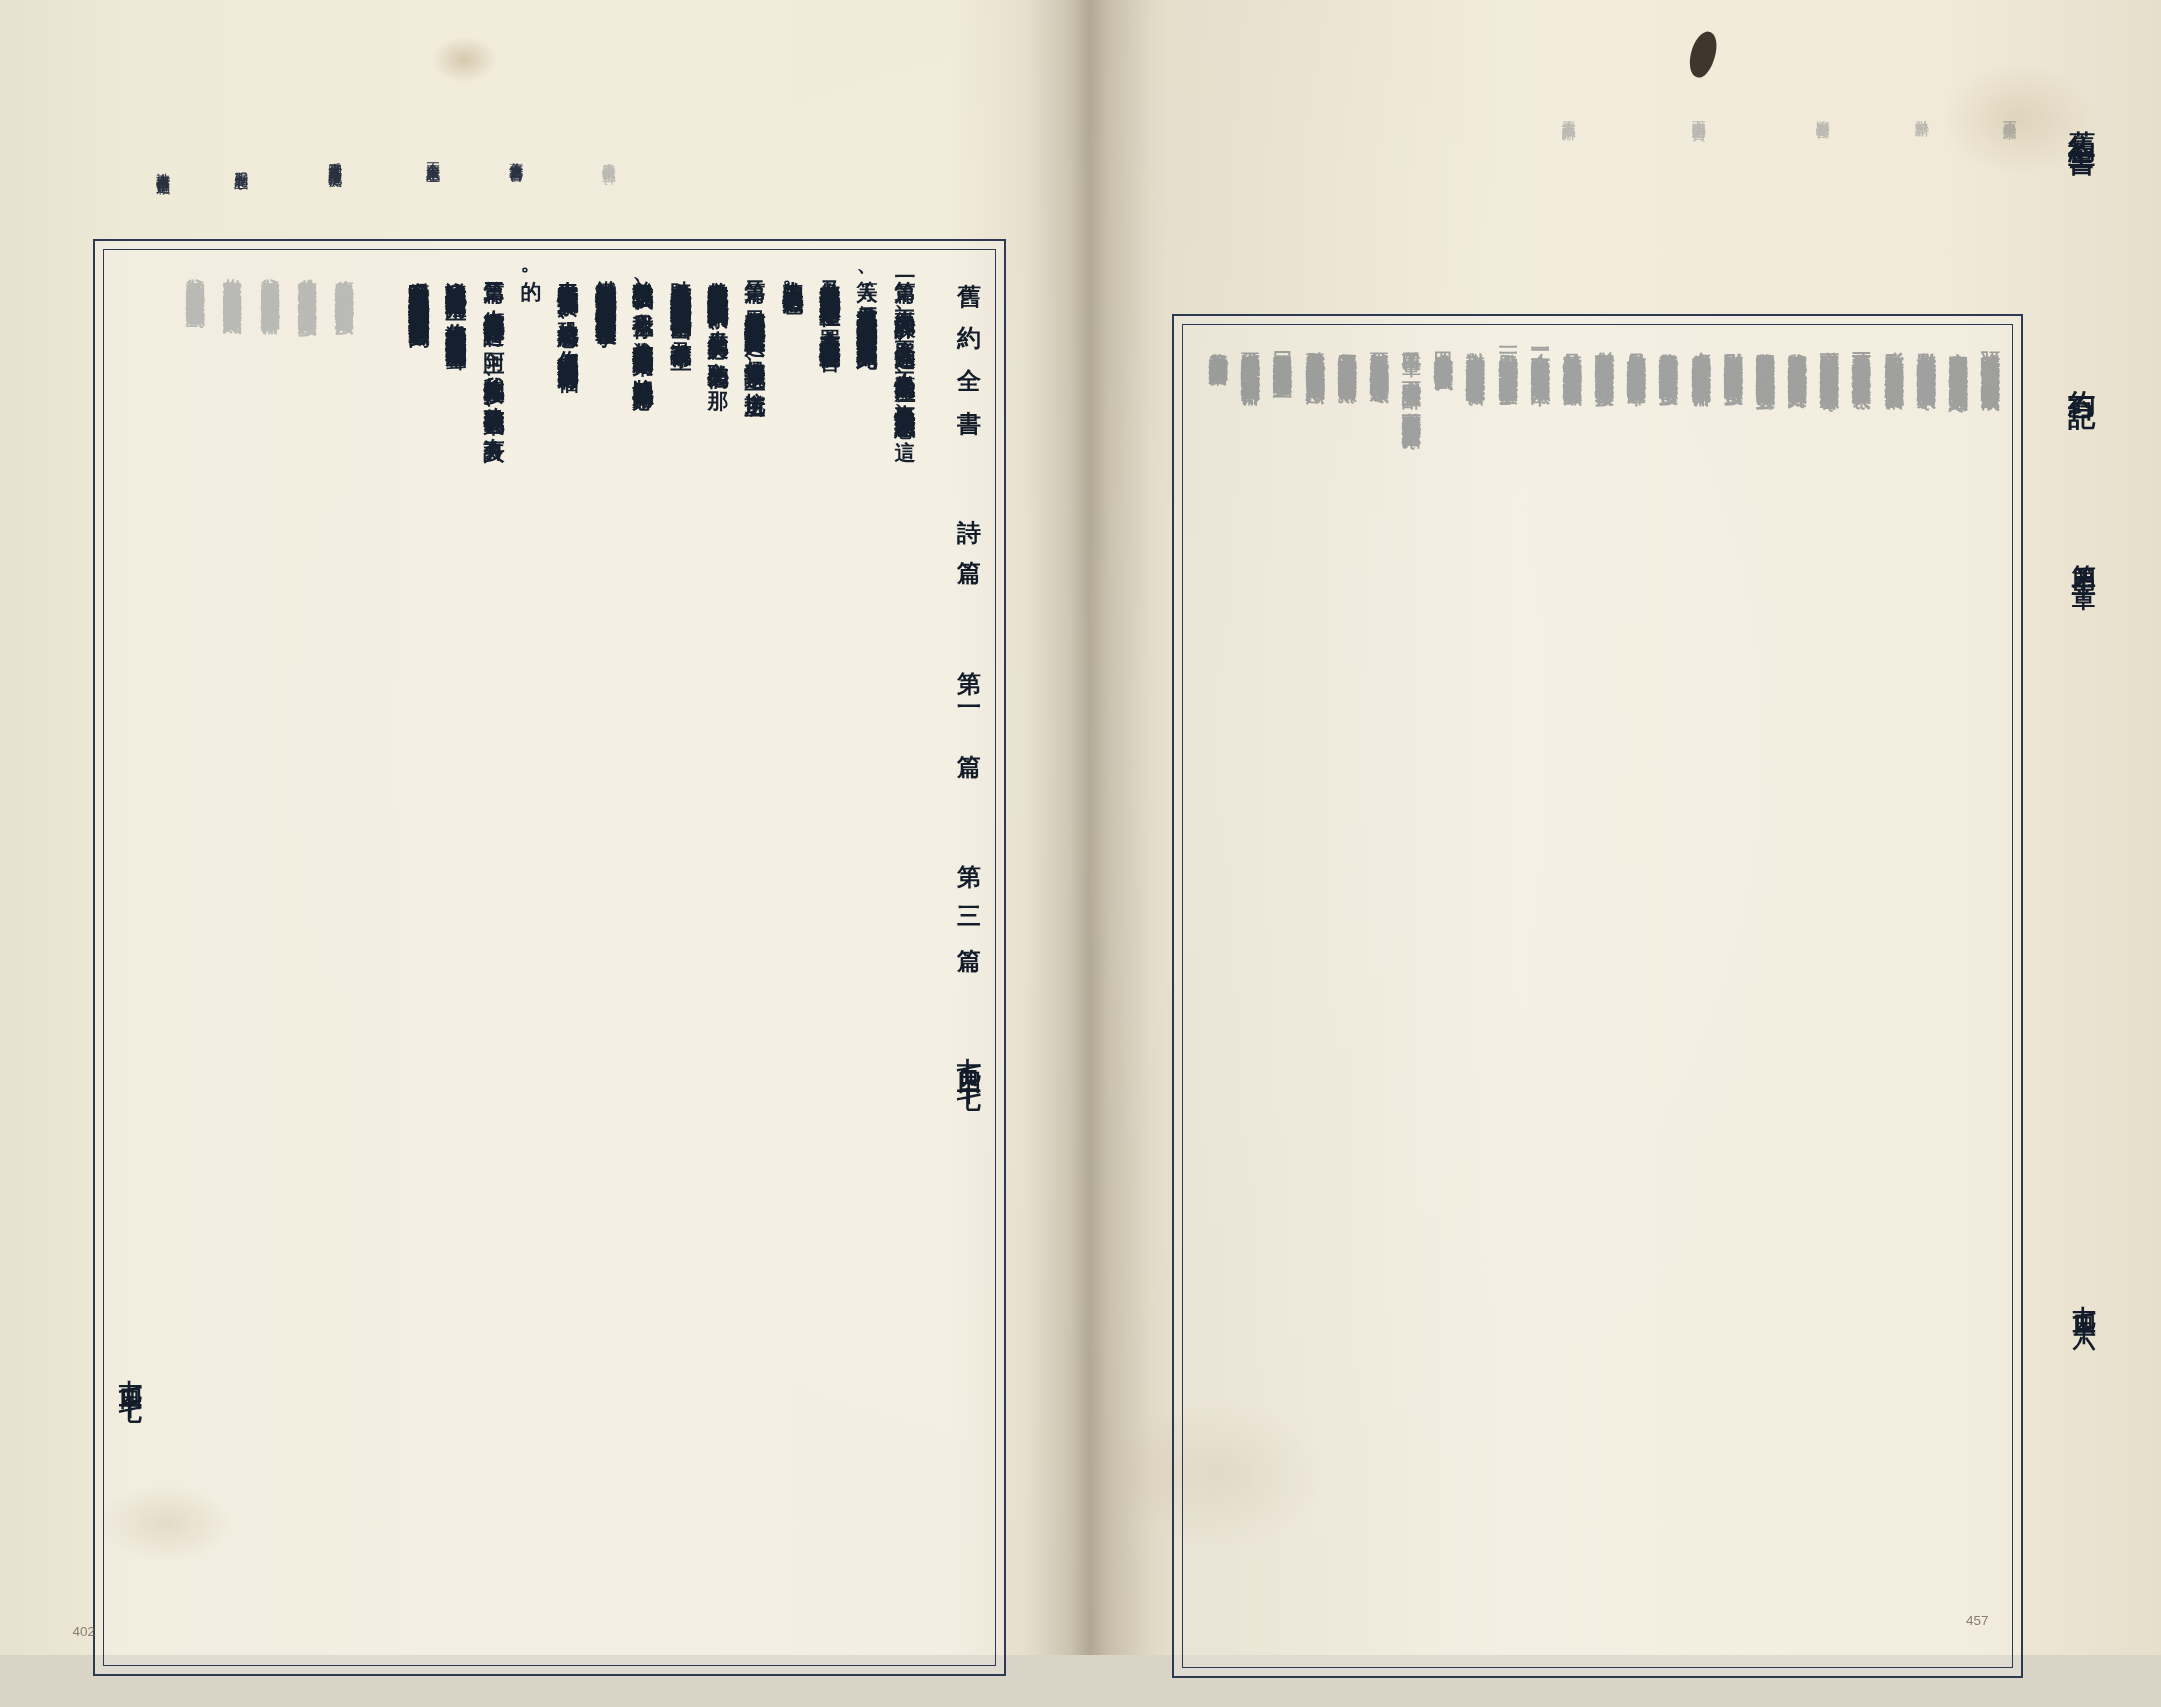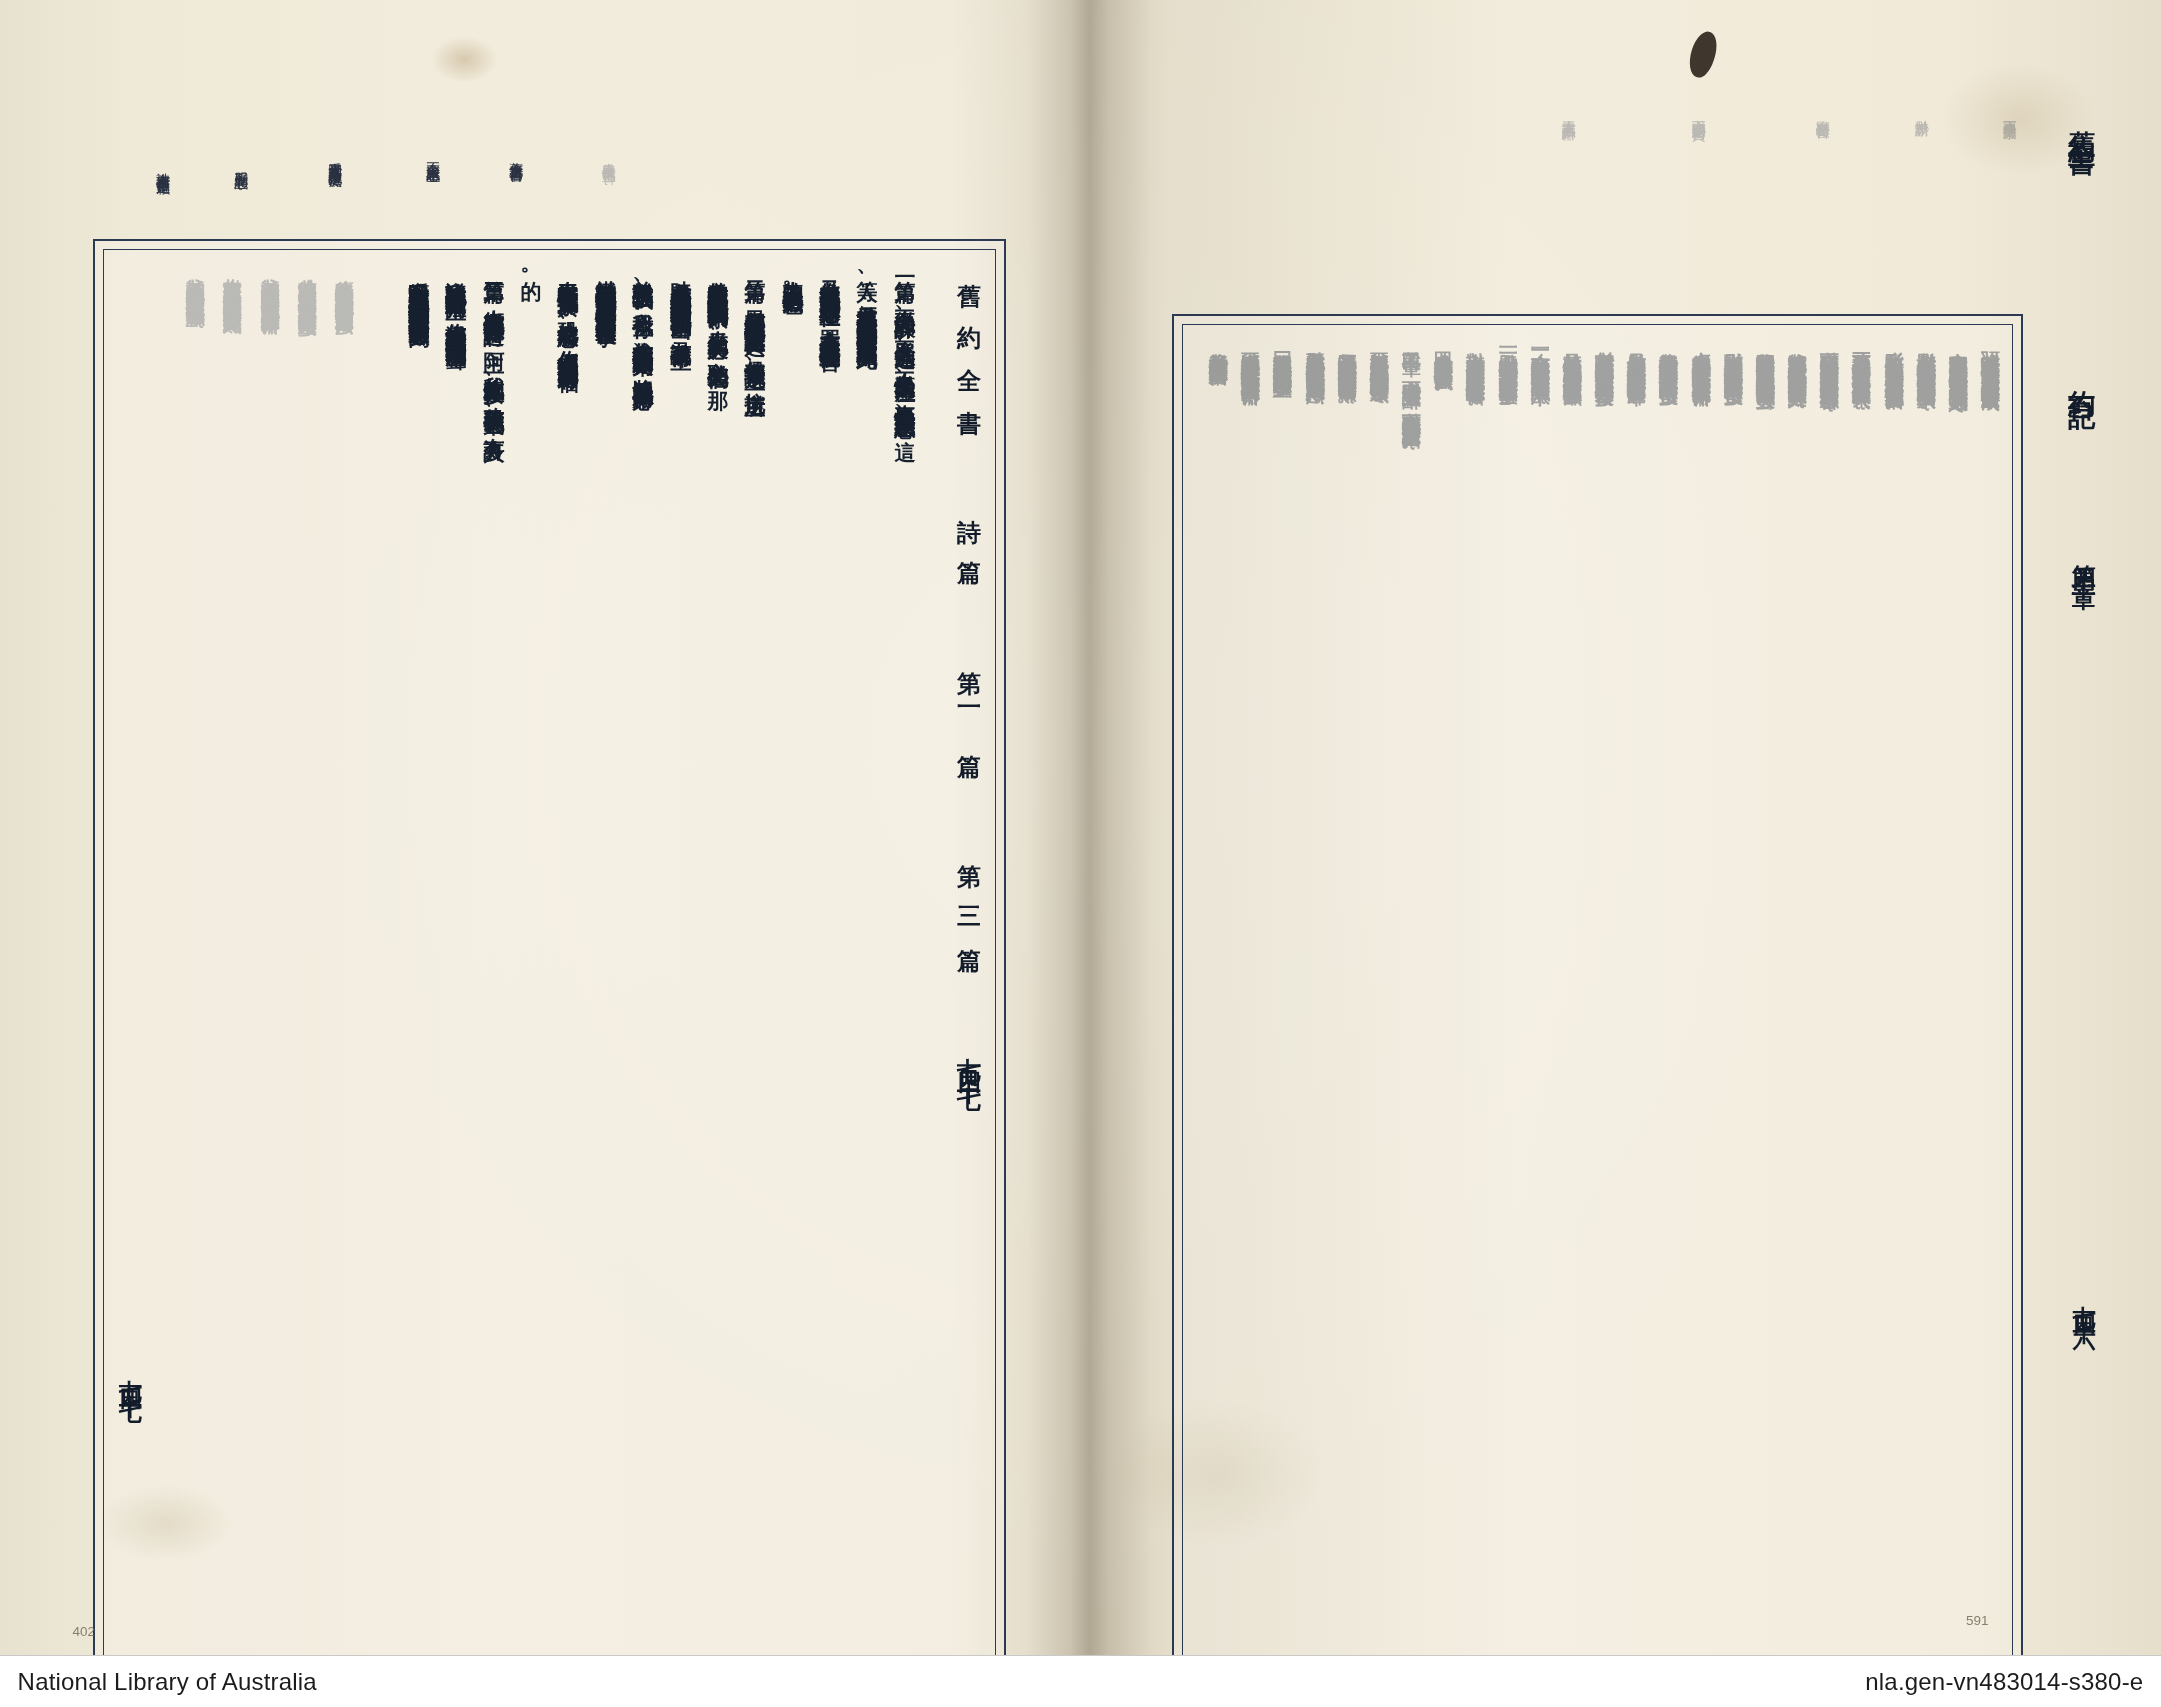--- a/index.html
+++ b/index.html
@@ -204,21 +204,21 @@
           <div class="vtext col-main ghost-strong" style="position:absolute;right:579px;top:0;height:1286px;font-size:19px;">第四十二章 約百悔罪主復賜福 約百對耶和華言曰我知爾能爲萬事</div>
           <div class="vtext col-main ghost-strong" style="position:absolute;right:611px;top:0;height:1286px;font-size:19px;">爾旨無有不成者誰隱藏謀畧而無知識乎我誠言我所不明之事太奇妙</div>
           <div class="vtext col-main ghost-strong" style="position:absolute;right:643px;top:0;height:1286px;font-size:19px;">爲我所不能測者我求爾聽我將言我問爾爾示我我昔風聞有爾今親目</div>
           <div class="vtext col-main ghost-strong" style="position:absolute;right:675px;top:0;height:1286px;font-size:19px;">覩爾故我自怨自恨於塵埃中自責耶和華諭約百之後謂提幔人以利法</div>
           <div class="vtext col-main ghost-strong" style="position:absolute;right:708px;top:0;height:1286px;font-size:19px;">曰我怒及爾與爾二友因爾曹議論我不如我僕約百之正直</div>
           <div class="vtext col-main ghost-strong" style="position:absolute;right:740px;top:0;height:1286px;font-size:19px;">爾今當取牡牛七牡羊七至我僕約百所爲己獻燔祭我僕約百將爲爾祈禱</div>
           <div class="vtext col-main ghost-strong" style="position:absolute;right:772px;top:0;height:1286px;font-size:19px;">我必悅納之免循爾之愚昧以待爾</div>
         </div>
       </div>
 
-      <div class="edge-note" style="left:799px;top:1535px;">591</div>
+      <div class="edge-note" style="left:799px;top:1535px;">457</div>
     </div>
 
     <div class="leaf" style="left:62px;top:78px;width:954px;height:1520px;">
 
       <div class="vtext col-margin" style="position:absolute;left:93px;top:83px;height:161px;">詩人自言履艱苦惟主是賴</div>
       <div class="vtext col-margin" style="position:absolute;left:171px;top:83px;height:119px;">服列王悉宜順</div>
       <div class="vtext col-margin" style="position:absolute;left:265px;top:73px;height:176px;">受膏者之國爲主所立敵抗逆徒然</div>
       <div class="vtext col-margin" style="position:absolute;left:363px;top:73px;height:156px;">不容惡人蒙主恩惠生</div>
       <div class="vtext col-margin" style="position:absolute;left:446px;top:73px;height:130px;">作惡者亡爲善者昌</div>
       <div class="vtext col-margin ghost" style="position:absolute;left:539px;top:73px;height:156px;">善人必樂另加詩主育</div>
@@ -254,19 +254,15 @@
           <div class="vtext col-main ghost" style="position:absolute;right:740px;top:0;height:1349px;font-size:18.7px;">世人乎爾曹以我之榮爲辱愛虛妄尋謊言要到幾時細拉當知主爲己分別虔誠人</div>
           <div class="vtext col-main ghost" style="position:absolute;right:777px;top:0;height:1349px;font-size:18.7px;">我呼籲主主必聽我爾當畏懼不可犯罪在牀上心裏思想而靜默細拉</div>
         </div>
       </div>
 
       <div class="edge-note" style="left:10.4px;top:1546px;">402</div>
     </div>
 
   </div>
 
-  <div class="footer">
-    <span>National Library of Australia</span>
-    <span>nla.gen-vn483014-s380-e</span>
-  </div>
 
 </div>
 
 
 </body></html>

